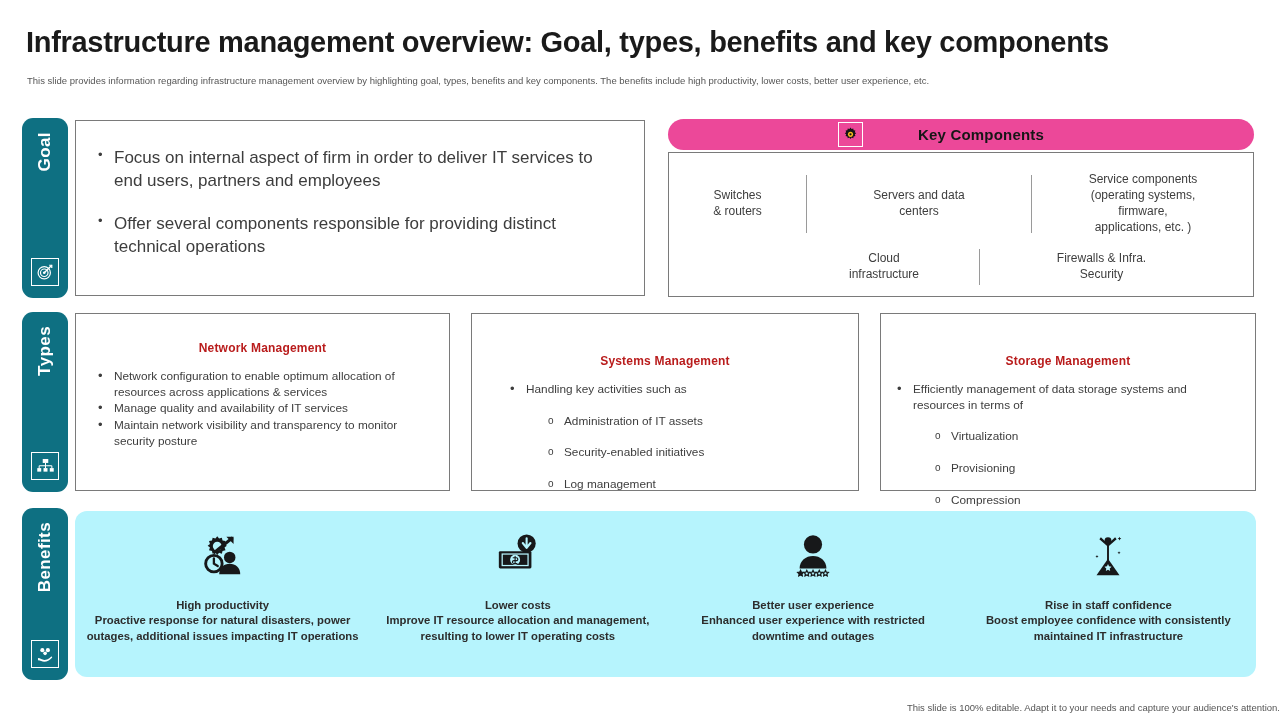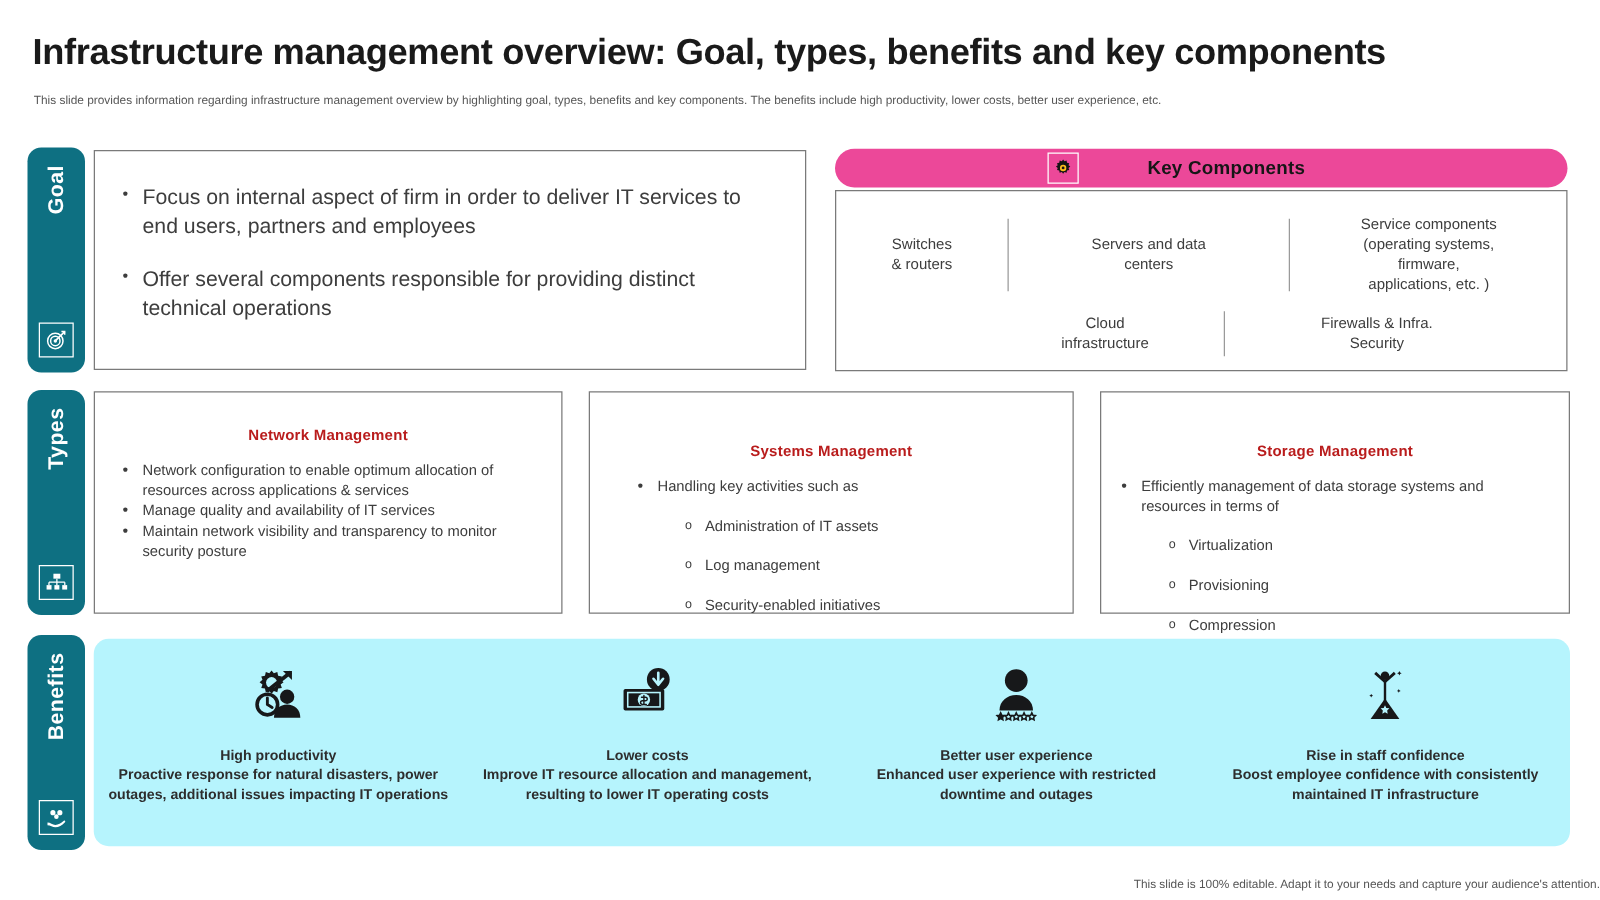--- a/index.html
+++ b/index.html
@@ -230,22 +230,22 @@
     </ul>
   </div>
 
   <div class="card" id="types-sys">
     <div class="card-title">Systems Management</div>
     <ul class="bullets">
       <li>Handling  key activities  such as</li>
     </ul>
     <ul class="subbullets" style="padding-left:60px">
       <li>Administration of IT  assets</li>
+      <li>Security-enabled initiatives</li>
       <li>Log management</li>
-      <li>Security-enabled initiatives</li>
       <li>Workload automation</li>
       <li>Configuration management</li>
     </ul>
   </div>
 
   <div class="card" id="types-sto">
     <div class="card-title">Storage Management</div>
     <ul class="bullets">
       <li>Efficiently management  of data storage  systems and resources  in terms of</li>
     </ul>

